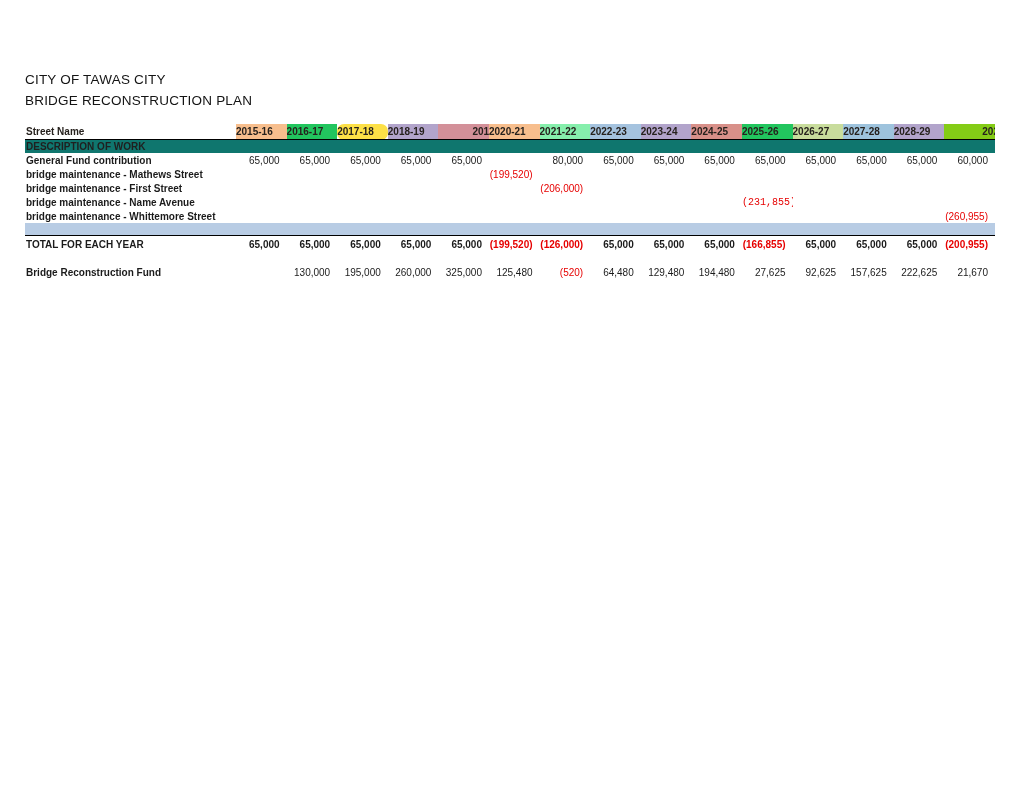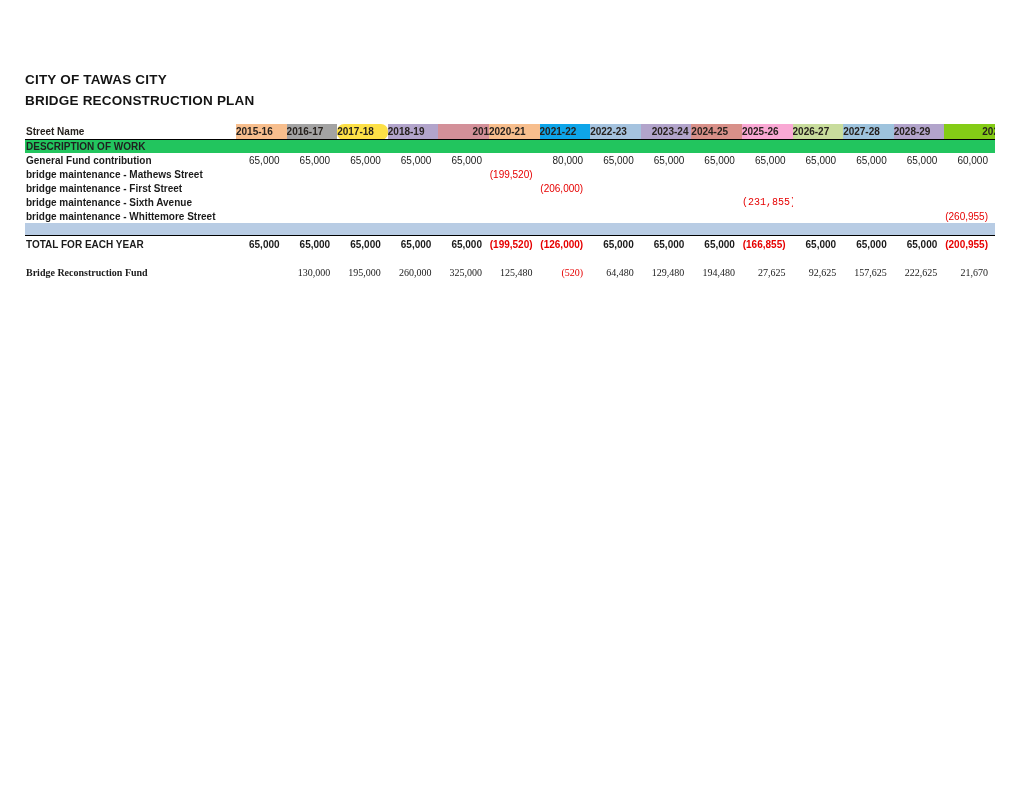--- a/index.html
+++ b/index.html
@@ -5,21 +5,21 @@
   html, body { margin: 0; padding: 0; }
   body {
     width: 1024px; height: 791px;
     background: #ffffff;
     font-family: "Liberation Sans", sans-serif;
     position: relative;
     color: #1b1b1b;
   }
   .title-block { position: absolute; left: 25px; top: 69px; }
   .title-line {
-    font-size: 13.5px; font-weight: bold; color: #141414;
+    font-size: 13.5px; font-weight: normal; color: #141414;
     line-height: 21px; letter-spacing: 0.2px; margin: 0;
   }
   table.plan {
     position: absolute; left: 25px; top: 124px;
     width: 970px; border-collapse: collapse; table-layout: fixed;
     font-size: 10px; color: #1b1b1b;
   }
   col.label-col { width: 211px; }
   td, th {
     padding: 0 7px 0 0; height: 14px;
@@ -36,56 +36,56 @@
   tr.band-row td {
     height: 13px; font-weight: bold; color: #1f1f1f;
     padding-left: 1px; text-align: left;
   }
   tr.spacer-band-row td { height: 12px; }
   tr.total-row td {
     font-weight: bold; height: 16px;
     border-top: 1.5px solid #000000;
   }
   tr.gap-row td { height: 13px; background: #ffffff; }
-  tr.fund-row td { height: 14px; font-family: Liberation Serif, serif; }
+  tr.fund-row td { height: 14px; }
   .neg {  }
 </style>
 </head>
 <body>
 
 <div class="title-block">
   <div class="title-line">CITY OF TAWAS CITY</div>
   <div class="title-line">BRIDGE RECONSTRUCTION PLAN</div>
 </div>
 
 <table class="plan">
   <colgroup>
     <col class="label-col">
   </colgroup>
   <tbody id="plan-body">
       <tr class="header-row">
         <th class="label-cell">Street Name</th>
         <th class="year-cell" style="background: rgb(247, 190, 141);">2015-16</th>
-        <th class="year-cell" style="background: #a3a3a3;">2016-17</th>
+        <th class="year-cell" style="background: #22c55e;">2016-17</th>
         <th class="year-cell" style="background: #fde047; border-radius: 7px;">2017-18</th>
         <th class="year-cell" style="background: rgb(178, 164, 203); margin-top: 28px;">2018-19</th>
         <th class="year-cell" style="background: rgb(211, 144, 153); padding-left: 34px;">2019-20</th>
         <th class="year-cell" style="background: rgb(247, 190, 141);">2020-21</th>
-        <th class="year-cell" style="background: #0ea5e9;">2021-22</th>
+        <th class="year-cell" style="background: #86efac;">2021-22</th>
         <th class="year-cell" style="background: rgb(165, 195, 223);">2022-23</th>
-        <th class="year-cell" style="background: rgb(178, 164, 203); padding-left: 11px;">2023-24</th>
+        <th class="year-cell" style="background: rgb(178, 164, 203);">2023-24</th>
         <th class="year-cell" style="background: rgb(216, 144, 137);">2024-25</th>
-        <th class="year-cell" style="background: #f9a8d4;">2025-26</th>
+        <th class="year-cell" style="background: #22c55e;">2025-26</th>
         <th class="year-cell" style="background: rgb(200, 220, 156);">2026-27</th>
         <th class="year-cell" style="background: rgb(158, 195, 221);">2027-28</th>
         <th class="year-cell" style="background: rgb(178, 164, 203);">2028-29</th>
         <th class="year-cell" style="background: #84cc16; padding-left: 38px;">2029-30</th>
       </tr>
       <tr class="band-row">
-        <td colspan="16" style="background: #22c55e;">DESCRIPTION OF WORK</td>
+        <td colspan="16" style="background: #0f766e;">DESCRIPTION OF WORK</td>
       </tr>
       <tr>
         <td class="label-cell">General Fund contribution</td>
         <td class="value-cell">65,000</td>
         <td class="value-cell">65,000</td>
         <td class="value-cell">65,000</td>
         <td class="value-cell">65,000</td>
         <td class="value-cell">65,000</td>
         <td class="value-cell"></td>
         <td class="value-cell">80,000</td>
@@ -128,21 +128,21 @@
         <td class="value-cell"></td>
         <td class="value-cell"></td>
         <td class="value-cell"></td>
         <td class="value-cell"></td>
         <td class="value-cell"></td>
         <td class="value-cell"></td>
         <td class="value-cell"></td>
         <td class="value-cell"></td>
       </tr>
       <tr>
-        <td class="label-cell">bridge maintenance - Sixth Avenue</td>
+        <td class="label-cell">bridge maintenance - Name Avenue</td>
         <td class="value-cell"></td>
         <td class="value-cell"></td>
         <td class="value-cell"></td>
         <td class="value-cell"></td>
         <td class="value-cell"></td>
         <td class="value-cell"></td>
         <td class="value-cell"></td>
         <td class="value-cell"></td>
         <td class="value-cell"></td>
         <td class="value-cell"></td>

